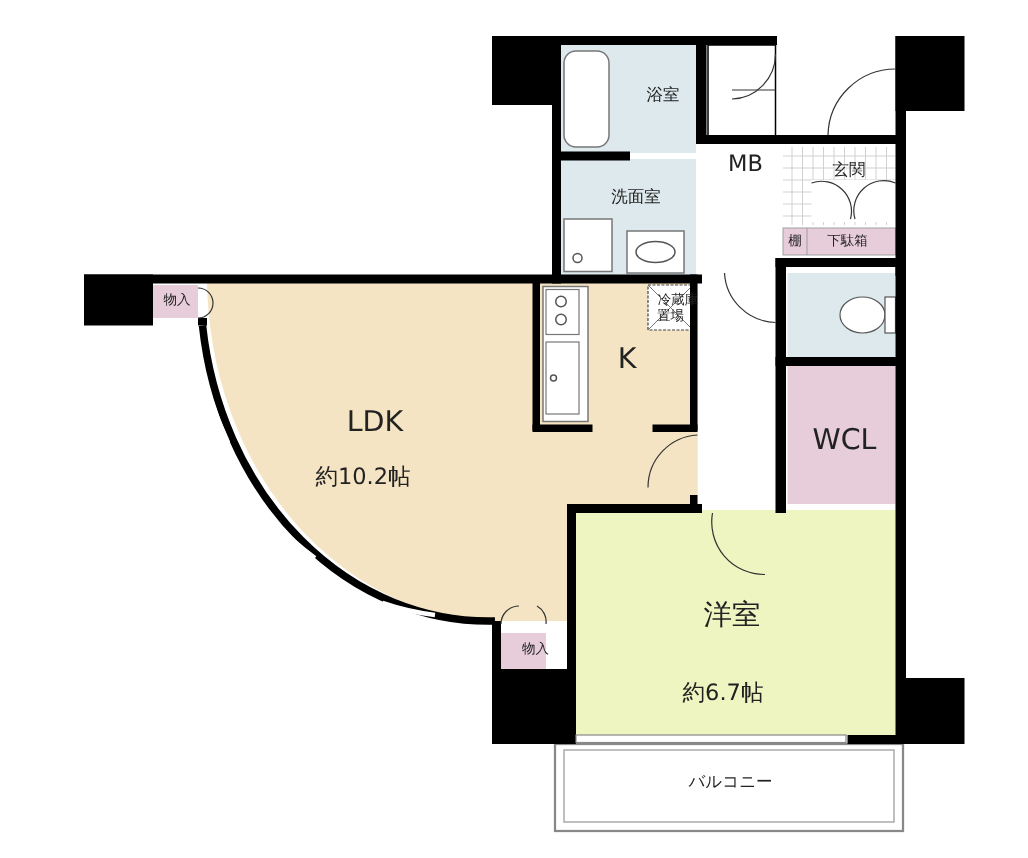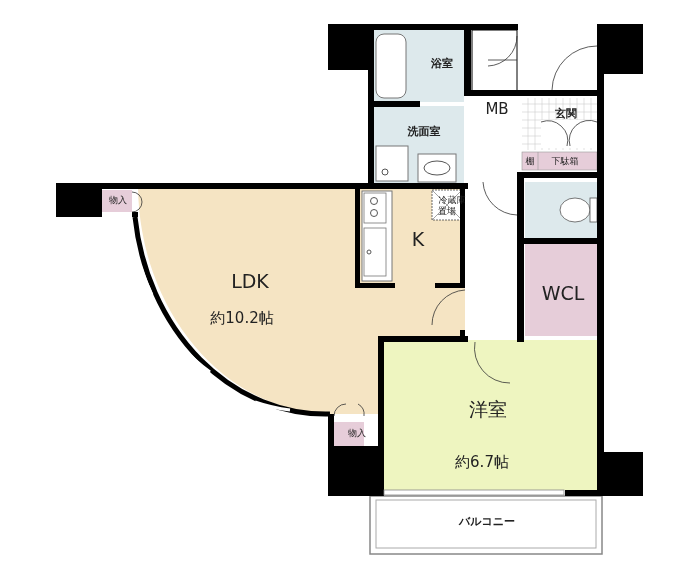--- a/index.html
+++ b/index.html
@@ -1,21 +1,21 @@
 <!DOCTYPE html>
 <html><head>
 <meta charset="utf-8">
 <style>
   html,body{margin:0;padding:0;background:#fff;}
   body{width:685px;height:572px;position:relative;overflow:hidden;font-family:"DejaVu Sans",sans-serif;}
   svg{position:absolute;left:0;top:0;}
   .lbl{position:absolute;color:#222;white-space:nowrap;transform:translate(-50%,-50%);}
   .lbl-lg{font-size:19px;}
   .lbl-md{font-size:15px;}
-  .lbl-sm{font-size:11px;font-weight:bold;}
+  .lbl-sm{font-size:11px;}
   .lbl-xs{font-size:9px;}
 </style>
 </head>
 <body>
 
 <svg width="685" height="572" viewBox="0 0 685 572">
 
   <rect x="370" y="496" width="232" height="58" fill="#fff" stroke="#888" stroke-width="1.5"></rect>
   <rect x="376" y="500" width="220" height="48" fill="none" stroke="#aaa" stroke-width="1"></rect>
 

